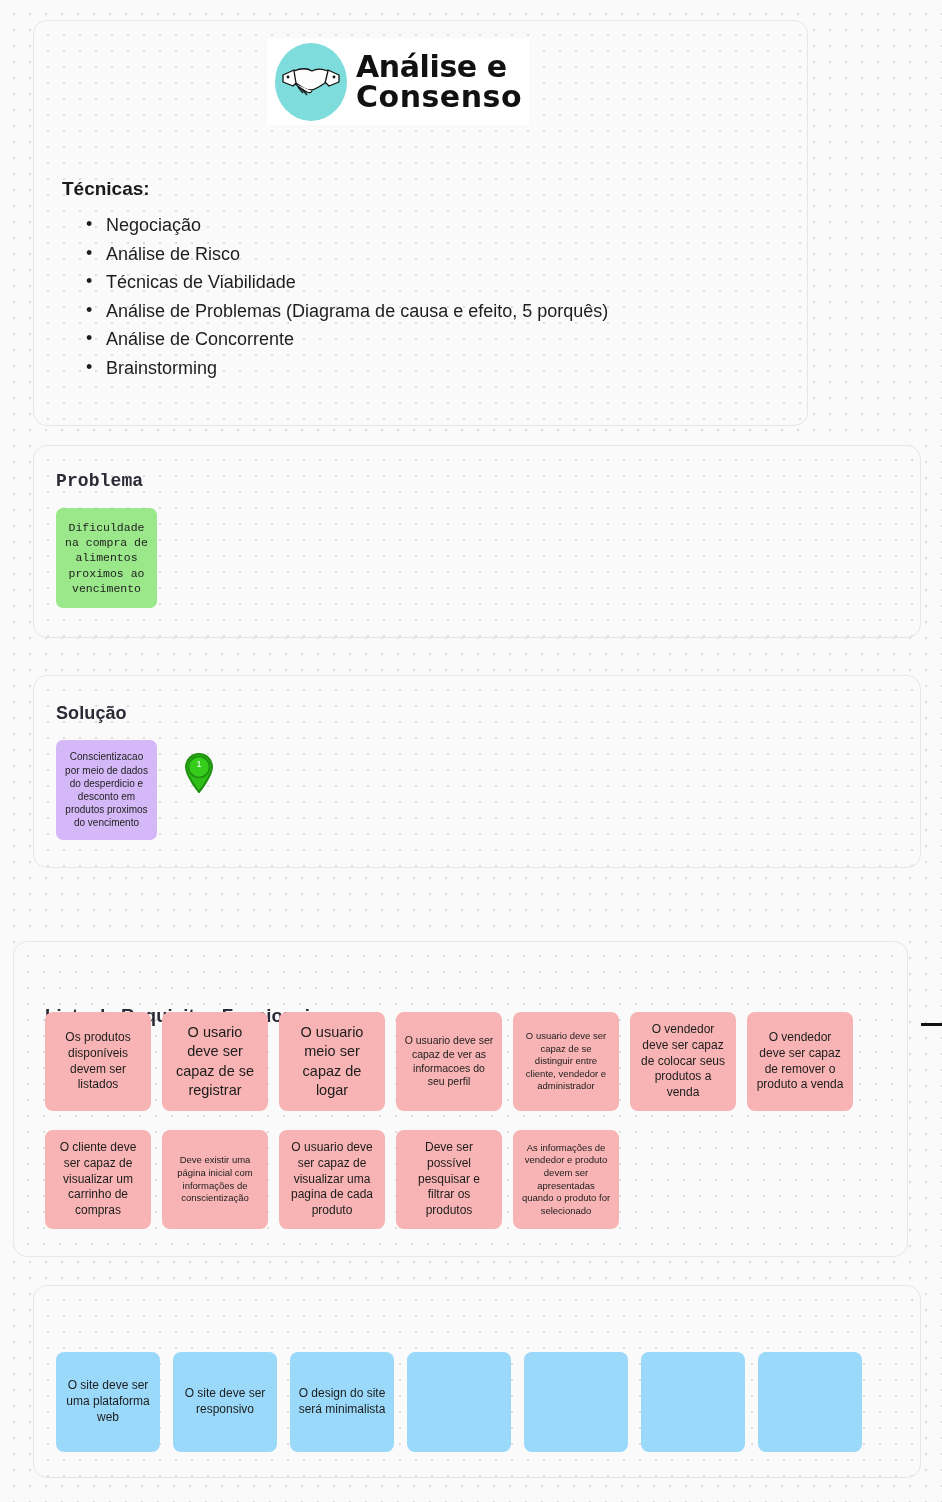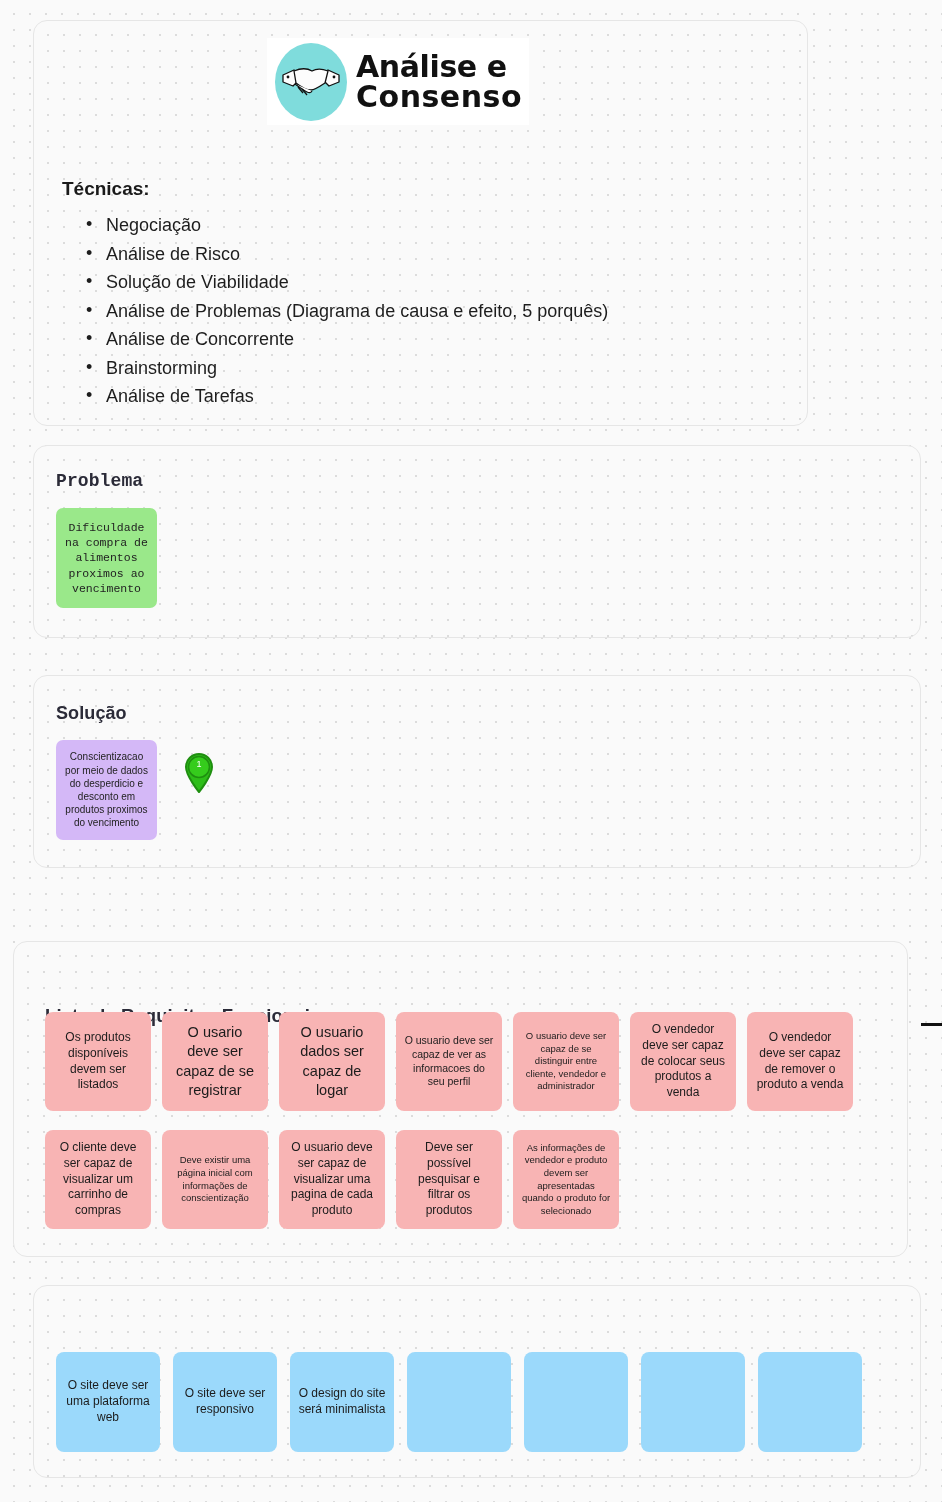--- a/index.html
+++ b/index.html
@@ -221,25 +221,24 @@
     <div class="logo-text">
       <div class="l1">Análise e</div>
       <div class="l2">Consenso</div>
     </div>
   </div>
 
   <div class="tech-title">Técnicas:</div>
   <ul class="tech-list">
     <li>Negociação</li>
     <li>Análise de Risco</li>
-    <li>Solução de Viabilidade</li>
+    <li>Técnicas de Viabilidade</li>
     <li>Análise de Problemas (Diagrama de causa e efeito, 5 porquês)</li>
     <li>Análise de Concorrente</li>
     <li>Brainstorming</li>
-    <li>Análise de Tarefas</li>
   </ul>
 </div>
 
 <div class="panel" id="panel-problema">
   <div class="section-title">Problema</div>
   <div class="note note-green">Dificuldade na compra de alimentos proximos ao vencimento</div>
 </div>
 
 <div class="panel" id="panel-solucao">
   <div class="section-title">Solução</div>
@@ -252,21 +251,21 @@
     <div class="pin-num">1</div>
   </div>
 </div>
 
 <div class="panel" id="panel-func">
   <div class="section-title">Lista de Requisitos Funcionais</div>
 
   <div class="card-row fr-row1">
     <div class="card card-pink fs-md">Os produtos disponíveis devem ser listados</div>
     <div class="card card-pink fs-lg">O usario deve ser capaz de se registrar</div>
-    <div class="card card-pink fs-lg">O usuario dados ser capaz de logar</div>
+    <div class="card card-pink fs-lg">O usuario meio ser capaz de logar</div>
     <div class="card card-pink fs-sm">O usuario deve ser capaz de ver as informacoes do seu perfil</div>
     <div class="card card-pink fs-xs">O usuario deve ser capaz de se distinguir entre cliente, vendedor e administrador</div>
     <div class="card card-pink fs-md">O vendedor deve ser capaz de colocar seus produtos a venda</div>
     <div class="card card-pink fs-md">O vendedor deve ser capaz de remover o produto a venda</div>
   </div>
 
   <div class="card-row fr-row2">
     <div class="card card-pink fs-md">O cliente deve ser capaz de visualizar um carrinho de compras</div>
     <div class="card card-pink fs-xs">Deve existir uma página inicial com informações de conscientização</div>
     <div class="card card-pink fs-md">O usuario deve ser capaz de visualizar uma pagina de cada produto</div>

